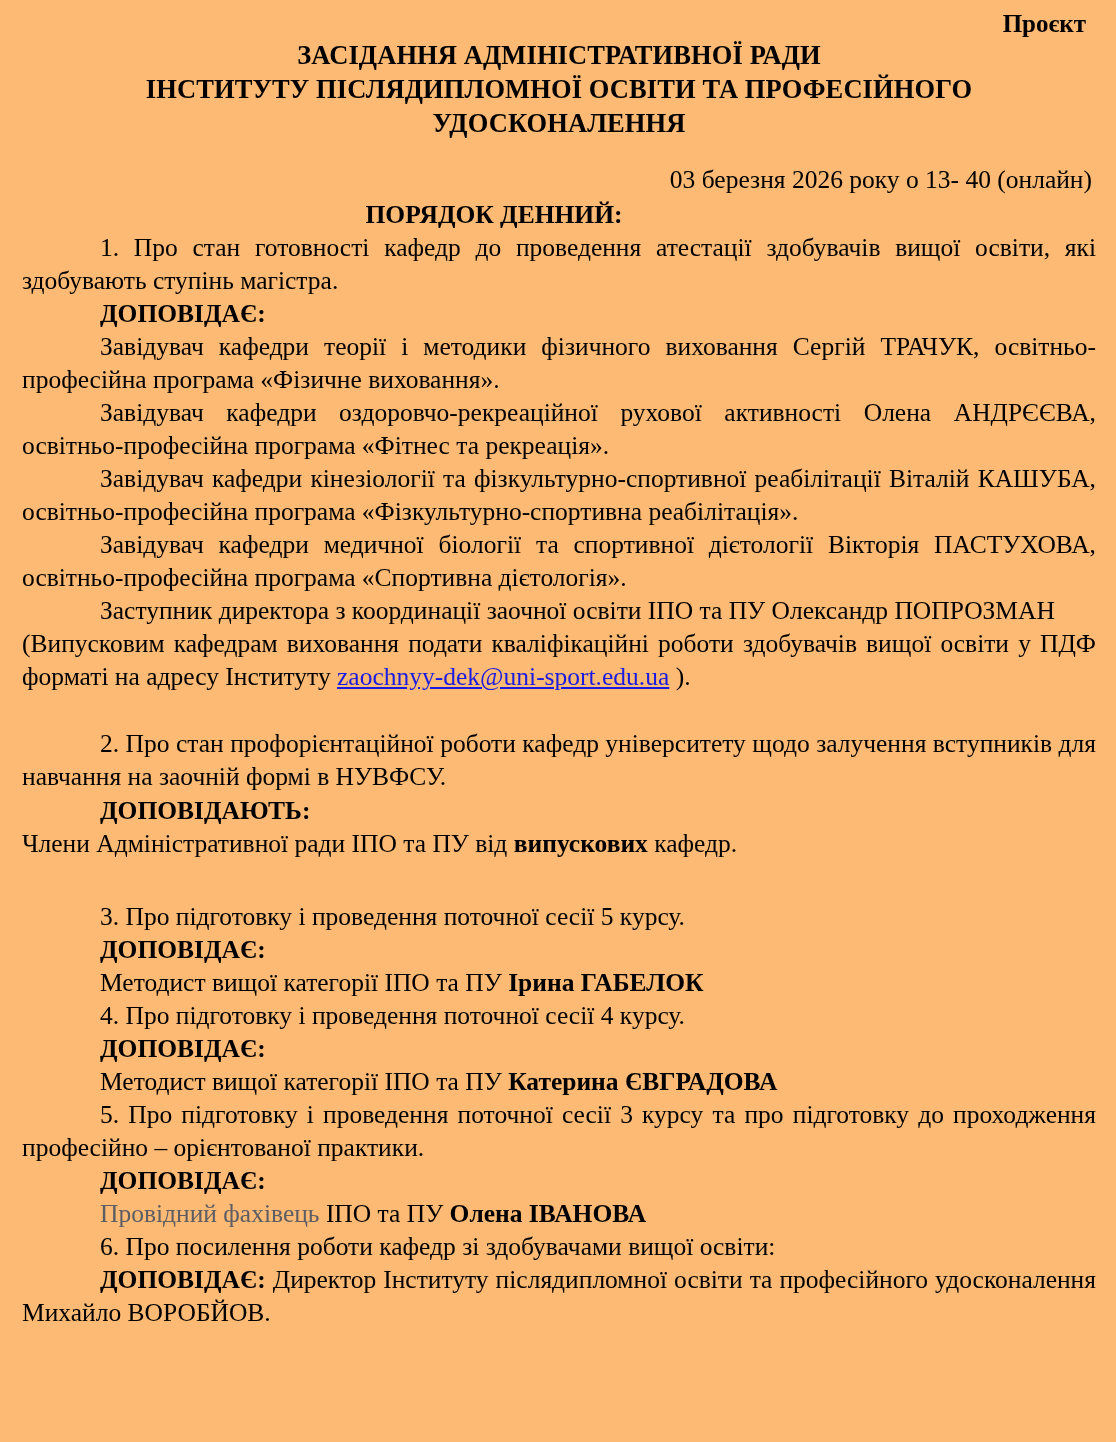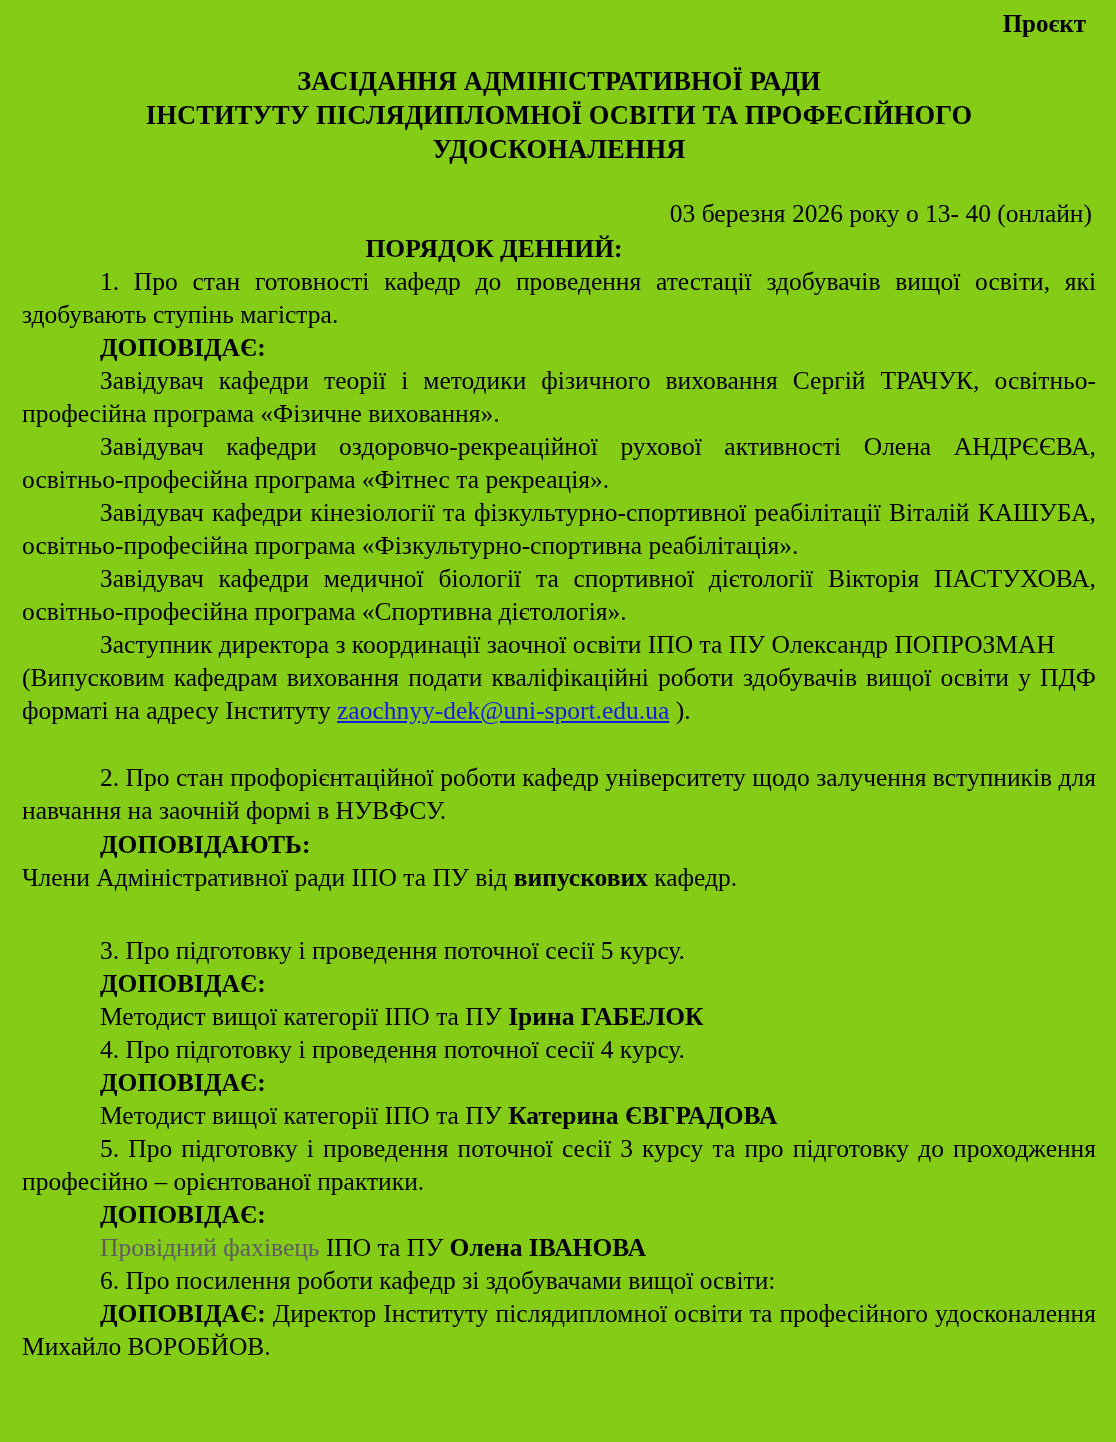--- a/index.html
+++ b/index.html
@@ -5,49 +5,48 @@
 <style>
   html, body {
     margin: 0;
     padding: 0;
     background: #ffffff;
   }
   .page {
     position: relative;
     width: 1116px;
     height: 1442px;
-    background: #84cc16;
+    background: #fdba74;
     font-family: "Liberation Serif", "DejaVu Serif", serif;
     font-size: 25.5px;
     line-height: 1.30;
     color: #000000;
     box-sizing: border-box;
     padding: 8px 20px 0 22px;
     overflow: hidden;
   }
   .doc-label {
     text-align: right;
     font-weight: bold;
     font-size: 25px;
     line-height: 1.25;
     padding-right: 10px;
   }
   .title-block {
     text-align: center;
     font-weight: bold;
     font-size: 26.5px;
     line-height: 1.28;
-    margin-top: 26px;
     letter-spacing: 0.1px;
   }
   .title-block .t-line { display: block; }
   .meeting-datetime {
     text-align: right;
     font-size: 25.5px;
-    margin-top: 30px;
+    margin-top: 22px;
     padding-right: 4px;
   }
   .agenda-heading {
     text-align: center;
     font-weight: bold;
     font-size: 25.5px;
     margin-top: 2px;
     padding-right: 130px;
   }
   p.para {

